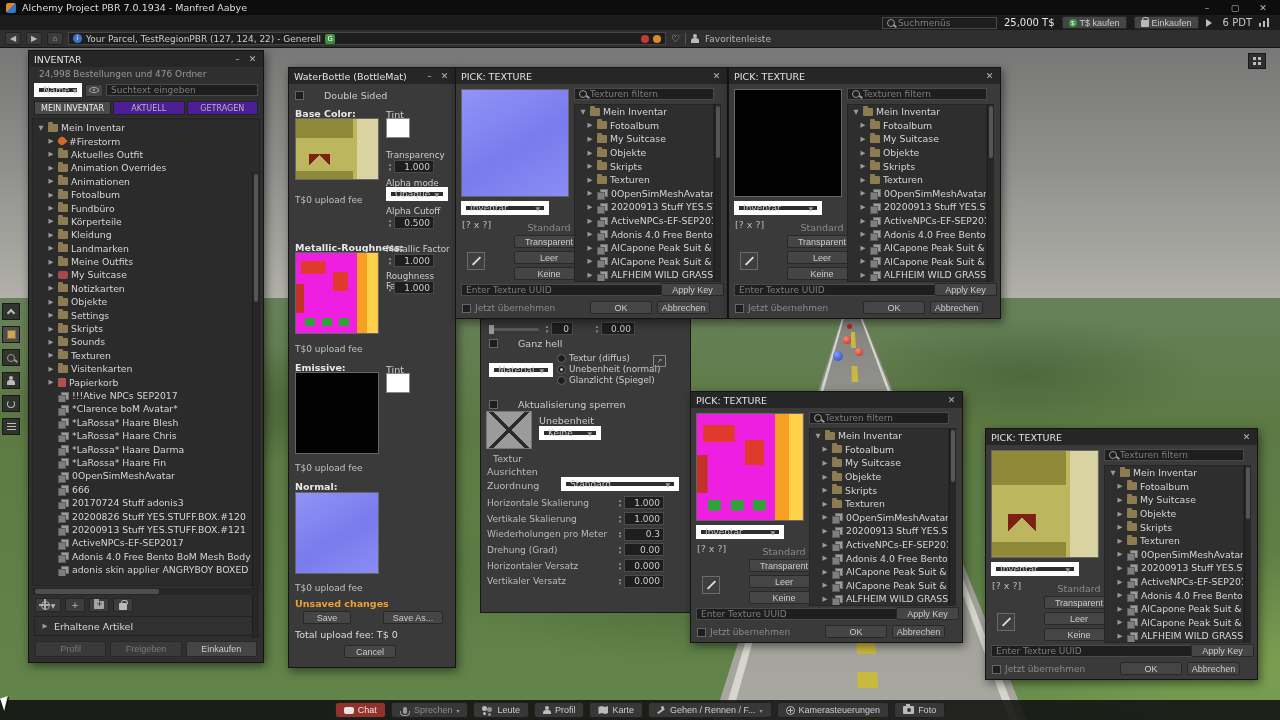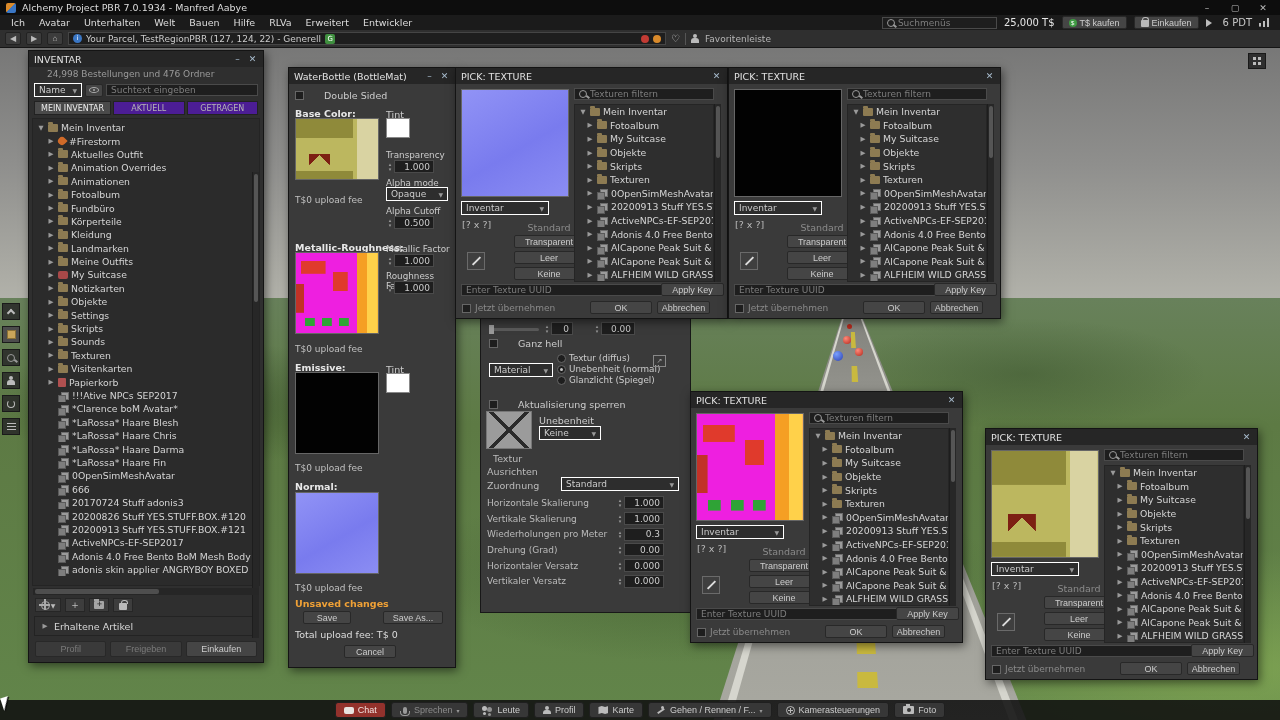--- a/index.html
+++ b/index.html
@@ -66,21 +66,21 @@
 .sico-person{width:9px;height:10px;position:relative}
 .sico-person::before{content:"";position:absolute;left:2.5px;top:0;width:4px;height:4px;border-radius:50%;background:#bbb}
 .sico-person::after{content:"";position:absolute;left:.5px;top:4.5px;width:8px;height:5px;border-radius:3px 3px 0 0;background:#bbb}
 .sico-refresh{width:8px;height:8px;border:1.5px solid #bbb;border-radius:50%;border-top-color:transparent}
 .sico-menu{width:9px;height:7px;border-top:1.5px solid #bbb;border-bottom:1.5px solid #bbb;position:relative}
 .sico-menu::after{content:"";position:absolute;left:0;top:1.5px;width:9px;height:1.5px;background:#bbb}
 
 .floater{position:absolute;background:#3a3a3a;border:1px solid #141414;box-shadow:2px 3px 9px rgba(0,0,0,.5);font-size:9.5px}
 .fhead{height:16px;background:#262626;display:flex;align-items:center;gap:4px;padding:0 5px;color:#e2e2e2;font-size:9.5px}
 .hbtn{width:11px;text-align:center;color:#a9bdcf;font-size:9px}
-.dd{background:#2d2d2d;border:1px solid #ffffff;height:14px;display:flex;align-items:center;justify-content:space-between;padding:0 4px;font-size:9px;color:#ccc;gap:3px}
+.dd{background:#2d2d2d;border:5px solid #ffffff;height:14px;display:flex;align-items:center;justify-content:space-between;padding:0 4px;font-size:9px;color:#ccc;gap:3px}
 .dd .car{font-size:6px;color:#999}
 .cb{width:9px;height:9px;background:#1e1e1e;border:1px solid #666;display:inline-block;flex:none}
 .radio{width:9px;height:9px;border-radius:50%;background:#1e1e1e;border:1px solid #666;display:inline-block;position:relative;flex:none}
 .radio.on::after{content:"";position:absolute;inset:2px;border-radius:50%;background:#c5c5c5}
 .chk{display:flex;align-items:center;gap:20px;font-size:9.5px;color:#ccc}
 .spinner{display:inline-flex;height:13px;align-items:stretch}
 .sp-ar{display:flex;flex-direction:column;justify-content:center;width:8px;color:#999;font-size:5px;line-height:4.5px;text-align:center}
 .sp-ar i{font-style:normal}
 .sp-val{min-width:40px;background:#1e1e1e;border:1px solid #4a4a4a;color:#ccc;font-size:9px;display:flex;align-items:center;justify-content:flex-end;padding:0 3px}
 .trow{display:flex;align-items:center;gap:3px;height:13.4px;padding-left:4px;font-size:9.3px;white-space:nowrap;color:#d5d5d5;overflow:hidden}
@@ -101,21 +101,21 @@
 .tex-metal{background:linear-gradient(#e03a2c,#e03a2c) 8% 12%/30% 16% no-repeat,linear-gradient(#e03a2c,#e03a2c) 55% 32%/18% 24% no-repeat,linear-gradient(#c23227,#c23227) 0 60%/10% 36% no-repeat,linear-gradient(#ffd14a,#ffd14a) 100% 0/13% 100% no-repeat,linear-gradient(#f59f23,#f59f23) 100% 0/26% 100% no-repeat,linear-gradient(#2fa336,#2fa336) 12% 90%/12% 10% no-repeat,linear-gradient(#2fa336,#2fa336) 36% 90%/12% 10% no-repeat,linear-gradient(#2fa336,#2fa336) 60% 90%/12% 10% no-repeat,#ee1fe0}
 .tex-normal{background:linear-gradient(150deg,#9193f6,#797bee 55%,#8b8df3)}
 .tex-black{background:#020202}
 .tex-bump{position:absolute;border:1px solid #777;background:linear-gradient(45deg,transparent 47%,#2a2a2a 47% 53%,transparent 53%),linear-gradient(-45deg,transparent 47%,#2a2a2a 47% 53%,transparent 53%),#9b9b9b}
 .swatch{position:absolute;background:#fff;border:1px solid #888}
 .sec{position:absolute;font-weight:bold;color:#e8e8e8}
 .fee{position:absolute;color:#c0c0c0;font-size:9px}
 .unsaved{position:absolute;color:#f0a136;font-weight:bold}
 
 .inventory{left:28px;top:50px;width:236px;height:613px;z-index:5;display:flex;flex-direction:column;background:#2f2f2f}
-.inv-sum{padding:2px 18px;color:#9a9a9a;font-size:9px}
+.inv-sum{padding:2px 10px;color:#9a9a9a;font-size:9px}
 .inv-controls{display:flex;gap:3px;padding:2px 5px;align-items:center}
 .inv-controls .dd{width:48px;flex:none}
 .ico-eye{width:10px;height:6px;border:1px solid #aaa;border-radius:50%;position:relative}
 .ico-eye::after{content:"";position:absolute;left:3px;top:1px;width:2px;height:2px;border-radius:50%;background:#aaa}
 .inv-tabs{display:flex;gap:2px;padding:2px 5px}
 .tabbt{height:14px;background:#4c1d95;border:1px solid #222;font-size:8px;display:flex;align-items:center;justify-content:center;color:#b5b5b5;padding:0 6px;flex:1;white-space:nowrap}
 .tabbt.active{background:#4a4a4a;color:#eee}
 .inv-tree{flex:1;position:relative;overflow:hidden;background:#2b2b2b;margin:1px 3px;border:1px solid #242424;padding-top:2px}
 .inv-vsb{right:0;top:0;bottom:0}
 .inv-hsb{height:7px;margin:1px 4px;background:#262626;position:relative}
@@ -214,31 +214,20 @@
 <div class="titlebar">
   <span class="logo"></span>
   <span>Alchemy Project PBR 7.0.1934 - Manfred Aabye</span>
   <span class="sp"></span>
   <span class="wbtn">–</span>
   <span class="wbtn">▢</span>
   <span class="wbtn">✕</span>
 </div>
 
 <div class="menubar">
-  <div style="display:flex">
-      <span class="menu-item">Ich</span>
-      <span class="menu-item">Avatar</span>
-      <span class="menu-item">Unterhalten</span>
-      <span class="menu-item">Welt</span>
-      <span class="menu-item">Bauen</span>
-      <span class="menu-item">Hilfe</span>
-      <span class="menu-item">RLVa</span>
-      <span class="menu-item">Erweitert</span>
-      <span class="menu-item">Entwickler</span>
-    </div>
   <div class="mb-right">
     <div class="input mb-search">
       <span class="mag"></span>
       <span class="placeholder">Suchmenüs</span>
     </div>
     <span class="mb-balance">25,000 T$</span>
     <button class="btn">
       <span class="ico-coin">$</span>
       <span>T$ kaufen</span>
     </button>

